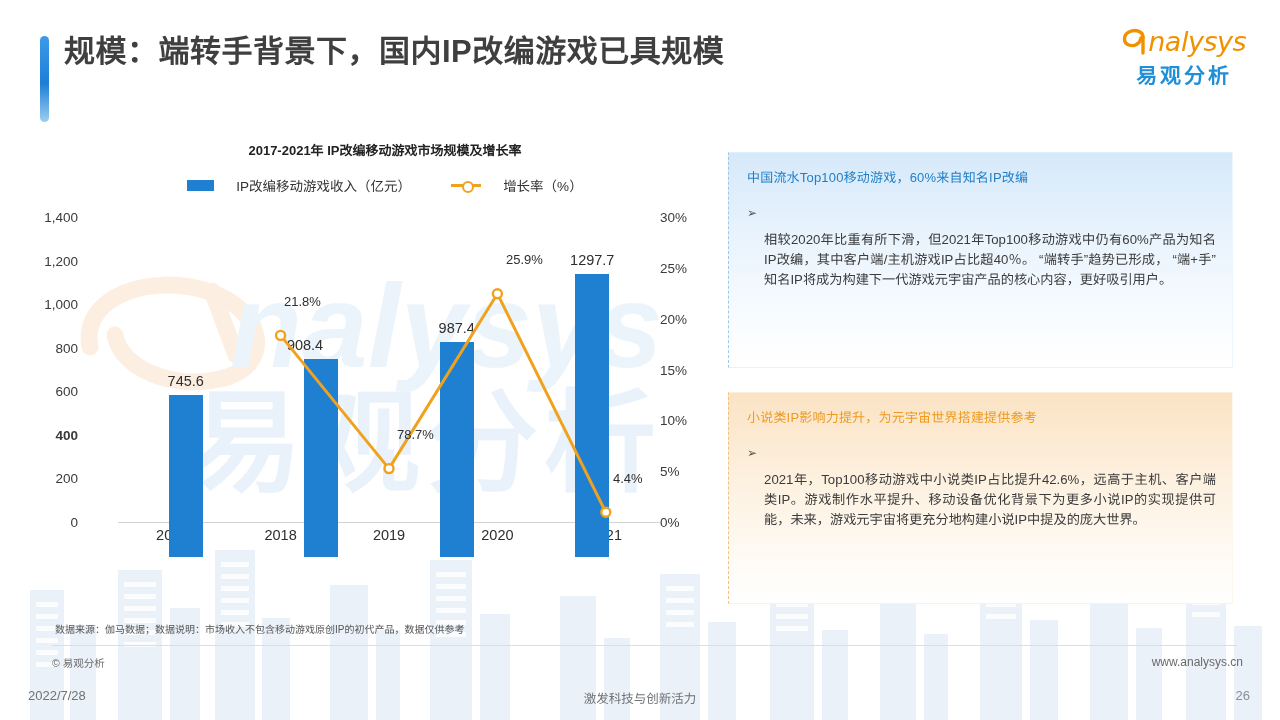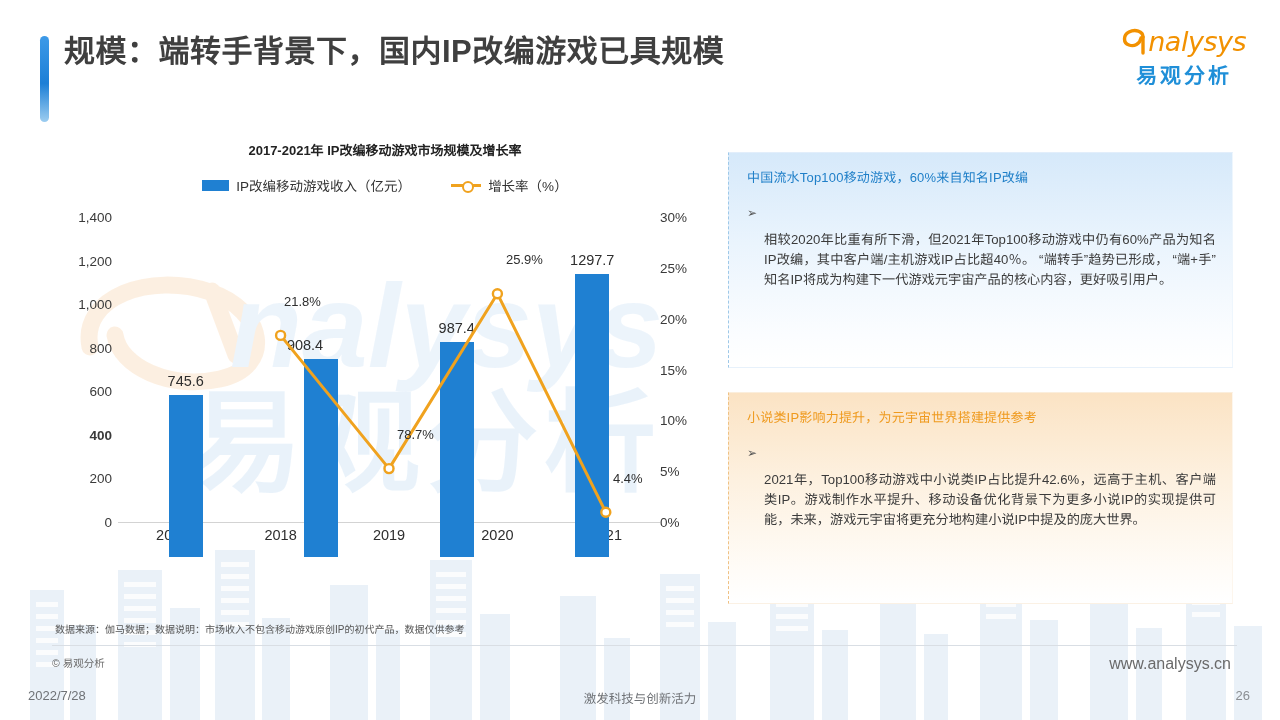--- a/index.html
+++ b/index.html
@@ -33,38 +33,38 @@
   .logo { position: absolute; right: 34px; top: 26px; z-index: 3; text-align: center; }
   .logo-main { display: flex; align-items: center; justify-content: center; }
   .logo-word { font-size: 27px; color: #f29100; font-weight: normal; font-style: italic;
                letter-spacing: -.5px; font-family: "DejaVu Sans", sans-serif; }
   .logo-cn { font-size: 21px; color: #1f8fd8; font-weight: bold; letter-spacing: 3px; margin-top: 2px; }
 
   
   .chart-wrap { position: absolute; left: 60px; top: 140px; width: 650px; height: 460px; z-index: 2; }
   .chart-title { text-align: center; font-size: 13px; font-weight: bold; color: #222; margin-bottom: 16px; }
   .legend { display: flex; justify-content: center; align-items: center; gap: 40px; margin-bottom: 22px; }
-  .legend-item { display: flex; align-items: center; gap: 7px; font-size: 13.5px; color: #333; }
+  .legend-item { display: flex; align-items: center; gap: 22px; font-size: 13.5px; color: #333; }
   .legend-swatch-bar { width: 27px; height: 11px; background: #1f80d2; }
   .legend-swatch-line { width: 30px; height: 11px; position: relative; }
   .legend-swatch-line::before {
     content: ""; position: absolute; left: 0; top: 4px; width: 30px; height: 3px; background: #f0a21e;
   }
   .legend-swatch-line::after {
     content: ""; position: absolute; left: 11px; top: 1px; width: 8px; height: 8px;
     border-radius: 50%; background: #fff; border: 2px solid #f0a21e;
   }
 
   .plot-area { position: relative; width: 650px; height: 340px; }
 
   
   .plot-watermark { position: absolute; left: 0; top: 0; width: 650px; height: 340px; z-index: 0; pointer-events: none; }
 
   .axis-label { position: absolute; font-size: 13.5px; color: #3a3a3a; white-space: nowrap; }
-  .y-left  { right: 598px; text-align: left; transform: translateY(-50%); }
+  .y-left  { right: 632px; text-align: left; transform: translateY(-50%); }
   .y-right { left: 600px; text-align: center; transform: translateY(-50%); }
 
   .axis-line { position: absolute; left: 58px; width: 542px; height: 1px; background: #d3d3d3; }
 
   .bars { position: absolute; left: 58px; bottom: 0; width: 542px; height: 305px; display: flex; z-index: 1; }
   .bar-slot { flex: 1; position: relative; display: flex; justify-content: center; align-items: flex-end; }
   .bar { width: 34px; background: #1f80d2; }
   .bar-label {
     position: absolute; width: 90px; left: 50%; transform: translateX(-50%);
     text-align: center; font-size: 14.5px; color: #2e2e2e;
@@ -92,21 +92,21 @@
   .panel-blue .panel-heading { color: #1f7fc8; }
   .panel-orange .panel-heading { color: #ef9a1e; }
   .bullet-row { display: flex; align-items: flex-start; }
   .bullet-mark { font-size: 12px; color: #555; margin-right: 7px; line-height: 30px; flex-shrink: 0; }
   .bullet-text { font-size: 13.2px; color: #3b3b3b; line-height: 20px; text-align: justify; margin-top: 32px; }
 
   
   .footnote { position: absolute; left: 55px; top: 621px; font-size: 10px; color: #555; z-index: 3; }
   .foot-divider { position: absolute; left: 52px; top: 645px; width: 1185px; height: 1px; background: #d9dee4; z-index: 3; }
   .copyright { position: absolute; left: 52px; top: 655px; font-size: 10.5px; color: #6a6a6a; z-index: 3; }
-  .site-url  { position: absolute; right: 49px; top: 655px; font-size: 16px; color: #6a6a6a; z-index: 3; }
+  .site-url  { position: absolute; right: 37px; top: 655px; font-size: 12px; color: #6a6a6a; z-index: 3; }
   .foot-date { position: absolute; left: 28px; top: 688px; font-size: 13px; color: #6f7276; z-index: 3; }
   .foot-slogan { position: absolute; left: 0; top: 688px; width: 1280px; text-align: center; font-size: 12.5px; color: #6f7276; z-index: 3; }
   .foot-page { position: absolute; right: 30px; top: 688px; font-size: 13px; color: #8b8e92; z-index: 3; }
 </style>
 </head>
 <body>
 
 <svg class="skyline" viewBox="0 0 1280 190" preserveAspectRatio="none">
   <g fill="#eaf1f8">
     <rect x="30" y="60" width="34" height="130"></rect>

